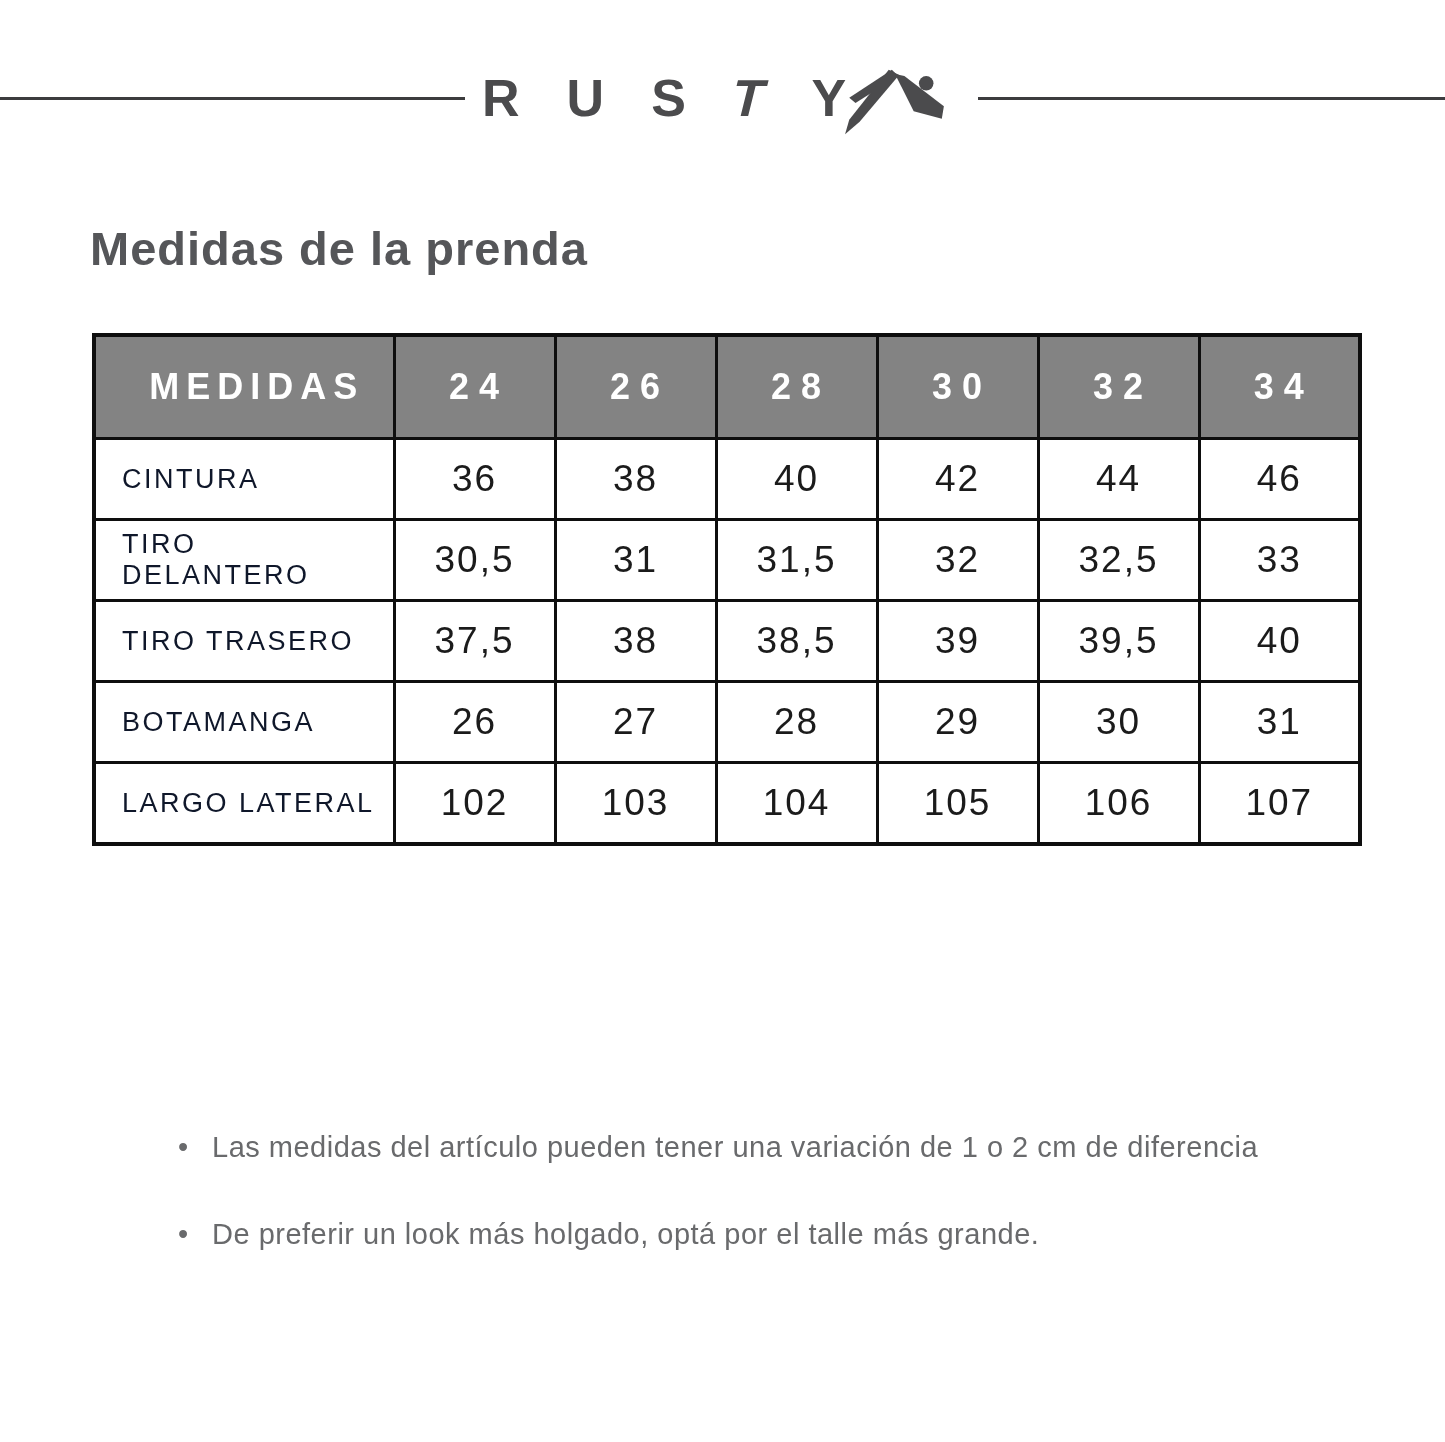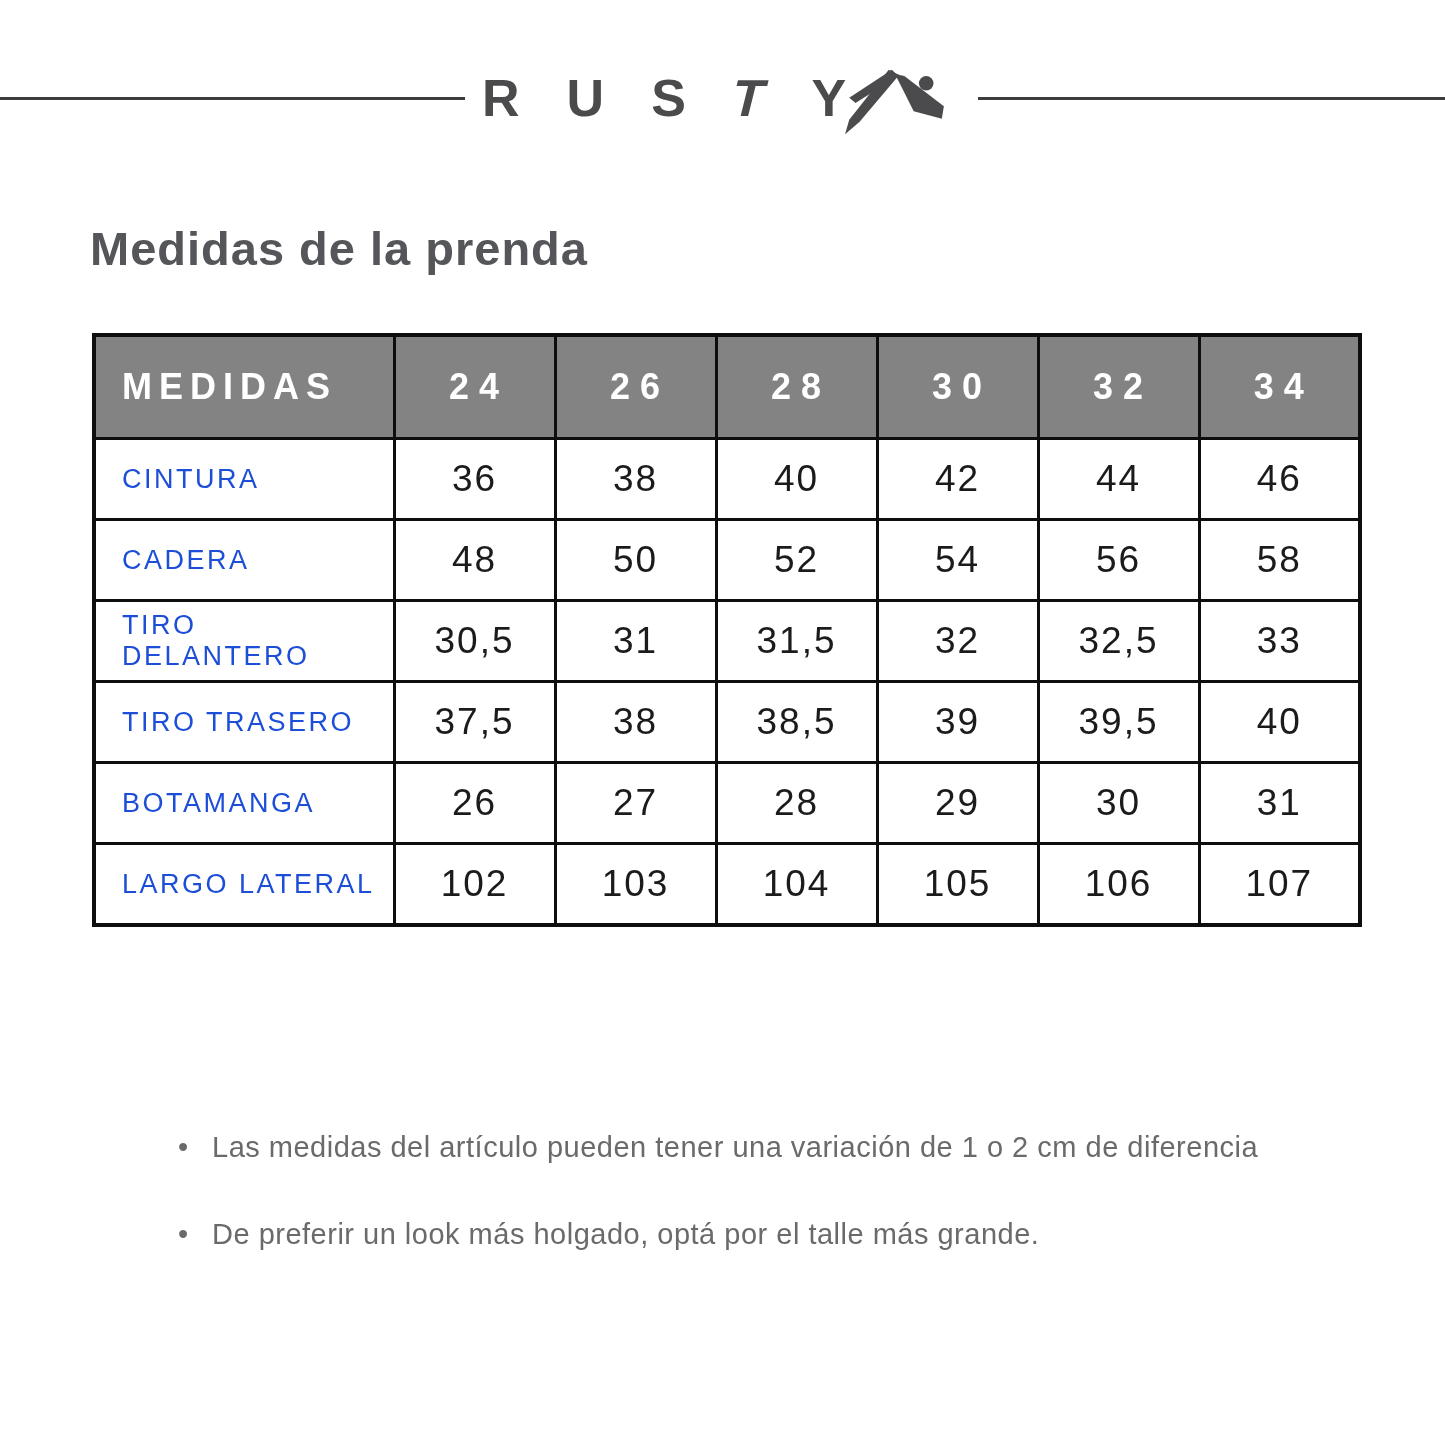--- a/index.html
+++ b/index.html
@@ -35,27 +35,27 @@
     border:4px solid #0e0e0e;
   }
   .size-table col.c-label{width:300px;}
   .size-table col.c-size{width:161px;}
   .size-table th,.size-table td{border:3px solid #0e0e0e;}
   .size-table thead th{
     height:98px;background:#838383;color:#ffffff;
     font-size:36px;font-weight:700;
   }
   .size-table thead th.h-label{
-    text-align:left;padding-left:26px;letter-spacing:7px;
+    text-align:center;padding-left:26px;letter-spacing:7px;
   }
   .size-table thead th.h-size{
     text-align:center;letter-spacing:10px;padding-left:10px;
   }
   .size-table tbody th{
-    height:76px;background:#ffffff;color:#1d4ed8;
+    height:76px;background:#ffffff;color:#0f172a;
     text-align:left;font-weight:400;font-size:27px;letter-spacing:2.5px;
     padding-left:26px;
   }
   .size-table tbody td{
     background:#ffffff;text-align:center;font-size:37px;letter-spacing:2px;
     color:#1b1b1b;
   }
 
   
   .notes{position:absolute;left:178px;top:1128px;width:1130px;}
@@ -124,29 +124,20 @@
     <tr>
       <th>CINTURA</th>
       <td>36</td>
       <td>38</td>
       <td>40</td>
       <td>42</td>
       <td>44</td>
       <td>46</td>
     </tr>
     <tr>
-      <th>CADERA</th>
-      <td>48</td>
-      <td>50</td>
-      <td>52</td>
-      <td>54</td>
-      <td>56</td>
-      <td>58</td>
-    </tr>
-    <tr>
       <th>TIRO DELANTERO</th>
       <td>30,5</td>
       <td>31</td>
       <td>31,5</td>
       <td>32</td>
       <td>32,5</td>
       <td>33</td>
     </tr>
     <tr>
       <th>TIRO TRASERO</th>

